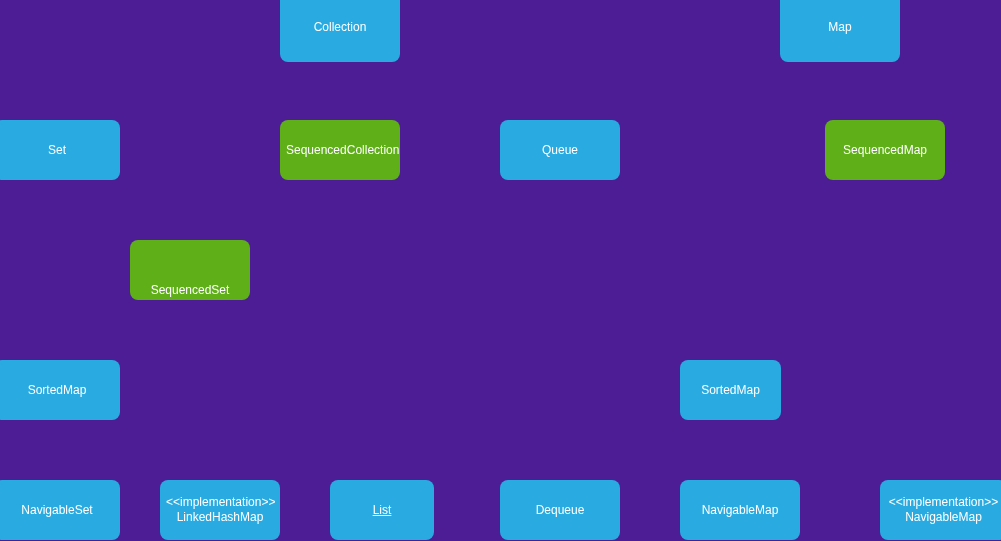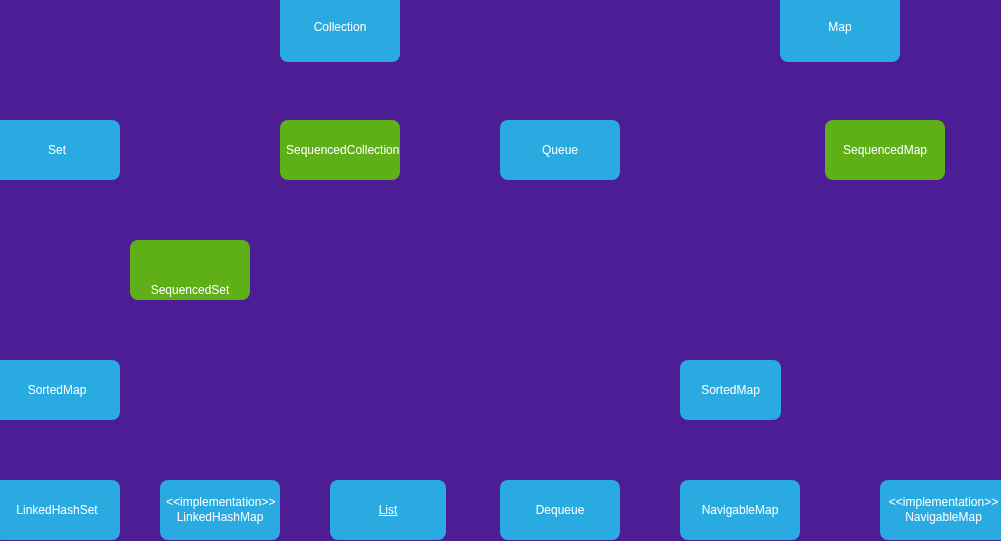--- a/index.html
+++ b/index.html
@@ -97,30 +97,30 @@
         <span class="node-label">SortedMap</span>
       </span>
     </div>
     <div class="node kind-existing" style="left: 680px; top: 360px; width: 101px; height: 60px; justify-content: flex-end;">
       <span class="node-inner">
         <span class="node-label">SortedMap</span>
       </span>
     </div>
     <div class="node kind-existing" style="left: -6px; top: 480px; width: 126px; height: 60px;">
       <span class="node-inner">
-        <span class="node-label">LinkedHashSet</span>
+        <span class="node-label">NavigableSet</span>
       </span>
     </div>
     <div class="node kind-existing" style="left: 160px; top: 480px; width: 120px; height: 60px;">
       <span class="node-inner">
         <span class="node-stereotype">&lt;&lt;implementation&gt;&gt;</span>
         <span class="node-label">LinkedHashMap</span>
       </span>
     </div>
-    <div class="node kind-existing" style="left: 330px; top: 480px; width: 116px; height: 60px; text-decoration: underline;">
+    <div class="node kind-existing" style="left: 330px; top: 480px; width: 104px; height: 60px; text-decoration: underline;">
       <span class="node-inner">
         <span class="node-label">List</span>
       </span>
     </div>
     <div class="node kind-existing" style="left: 680px; top: 480px; width: 120px; height: 60px;">
       <span class="node-inner">
         <span class="node-label">NavigableMap</span>
       </span>
     </div>
     <div class="node kind-existing" style="left: 500px; top: 480px; width: 120px; height: 60px;">

